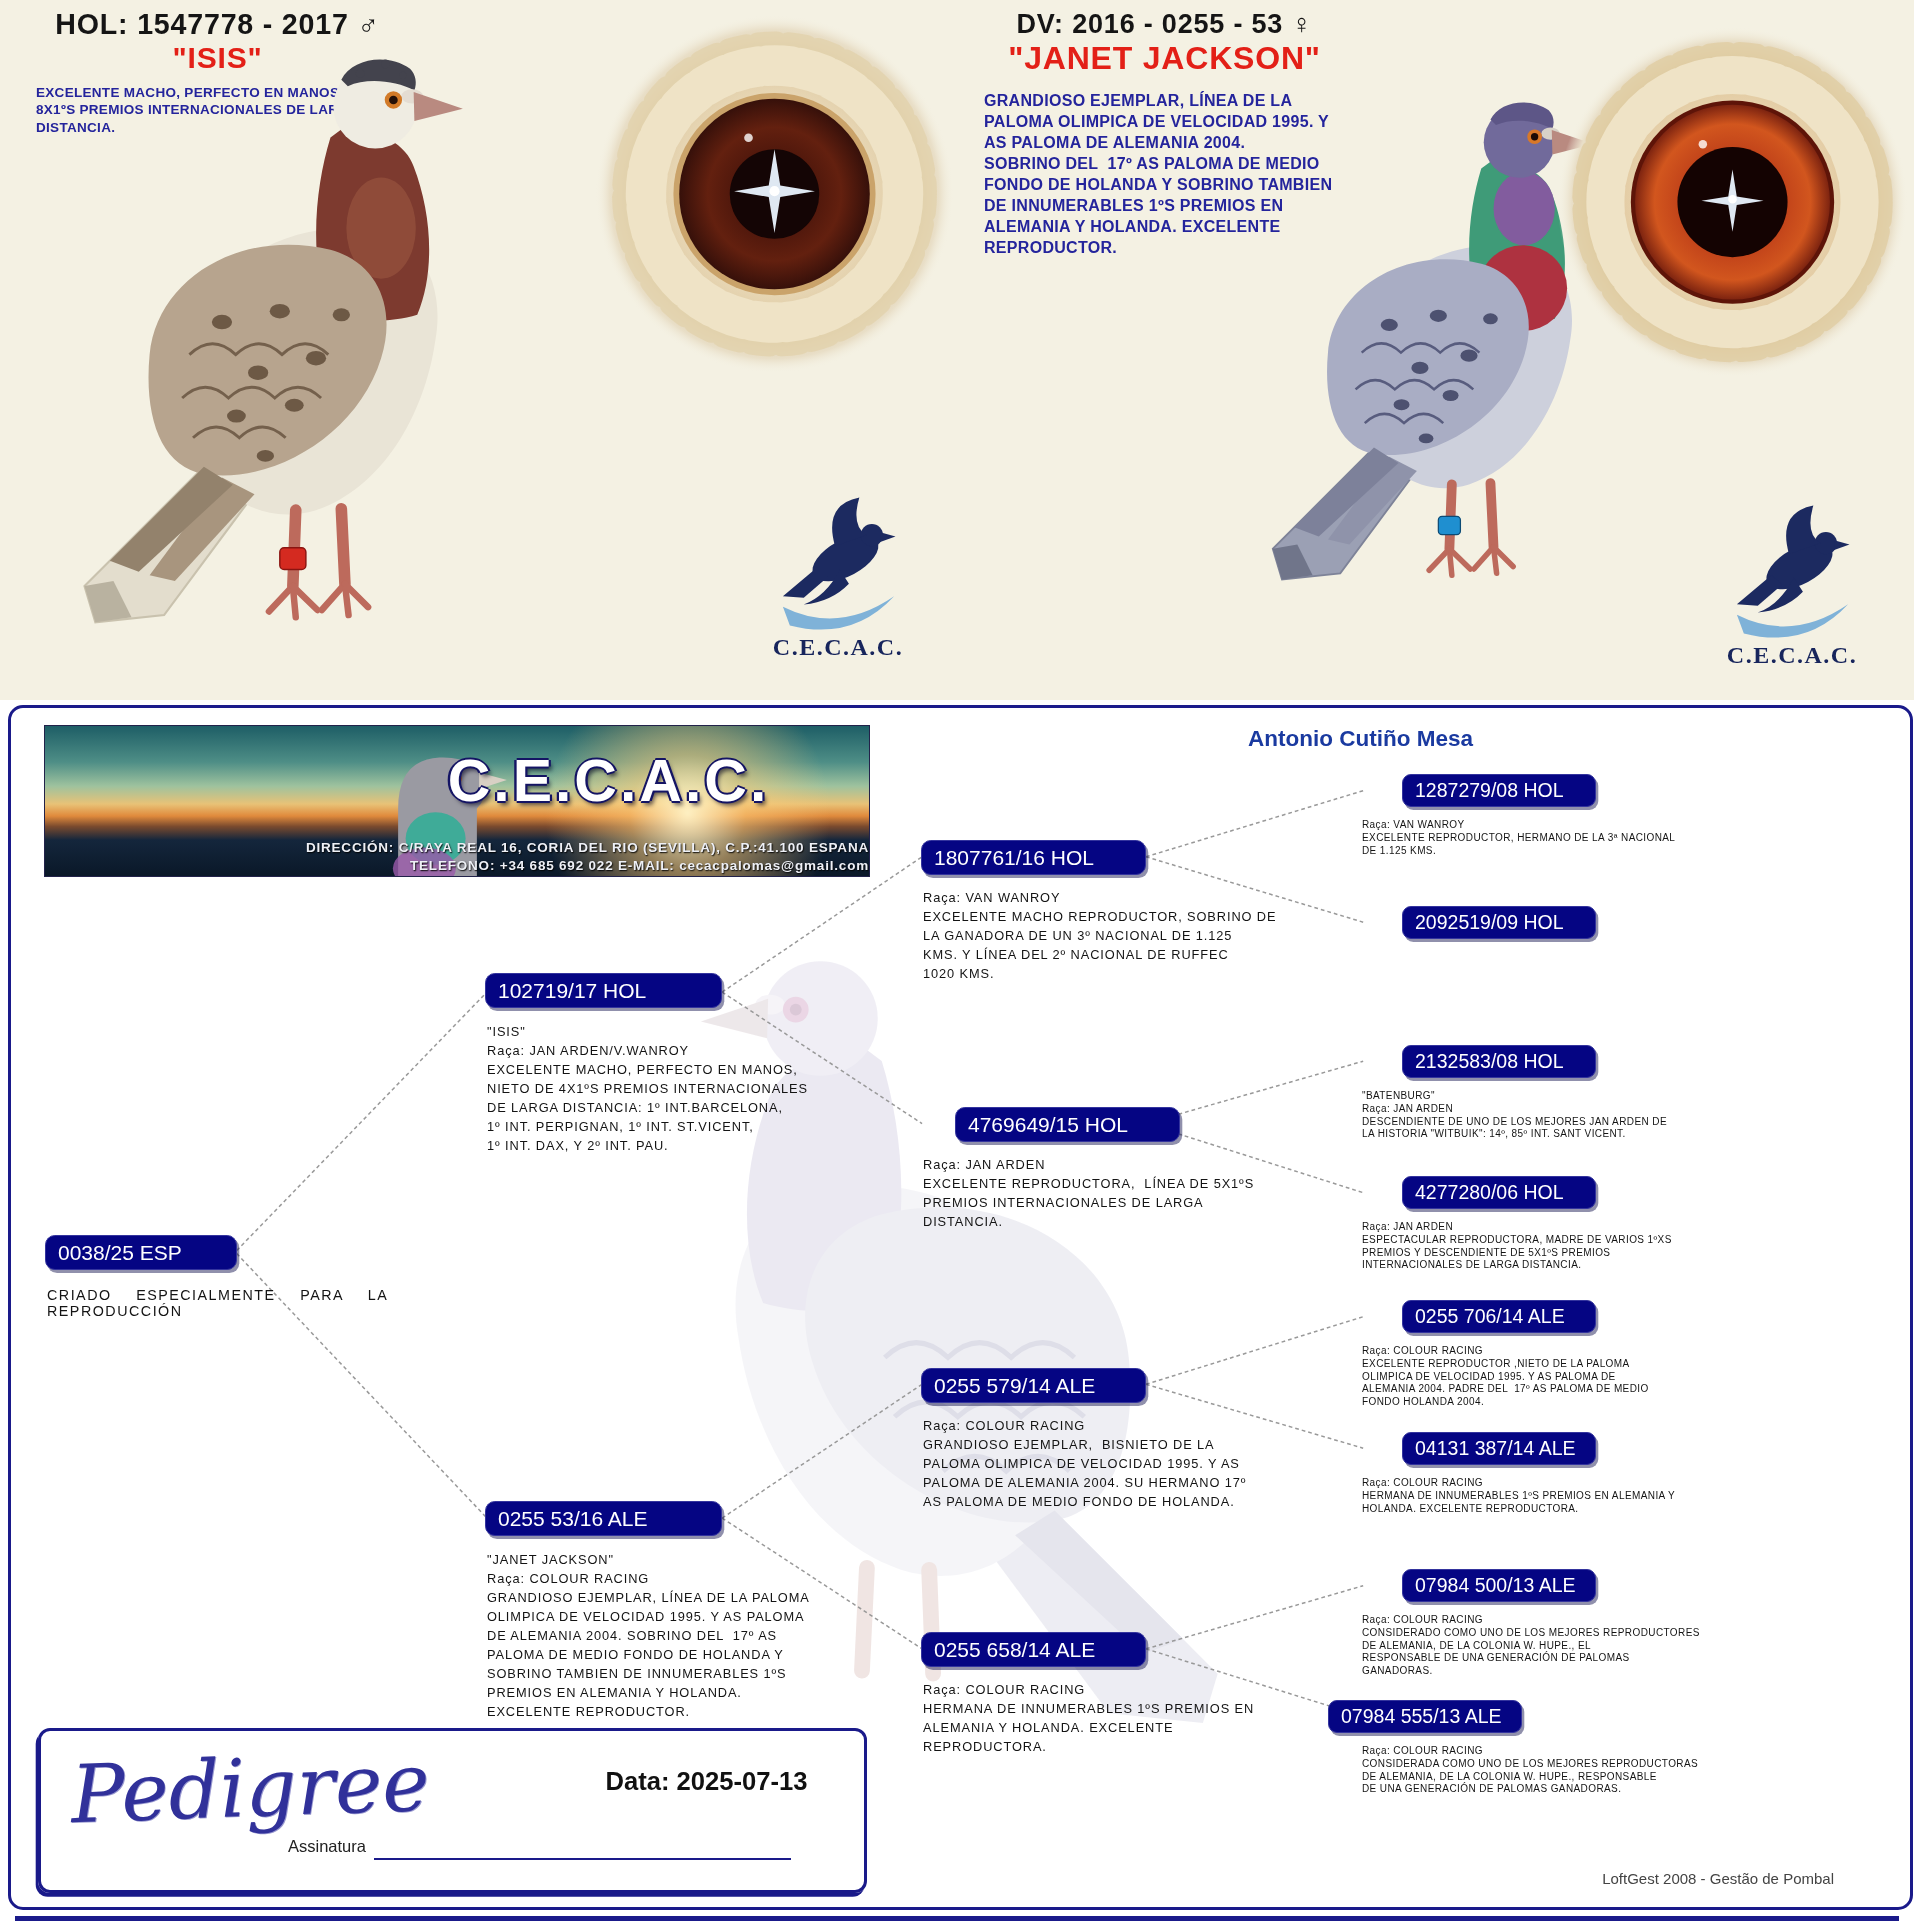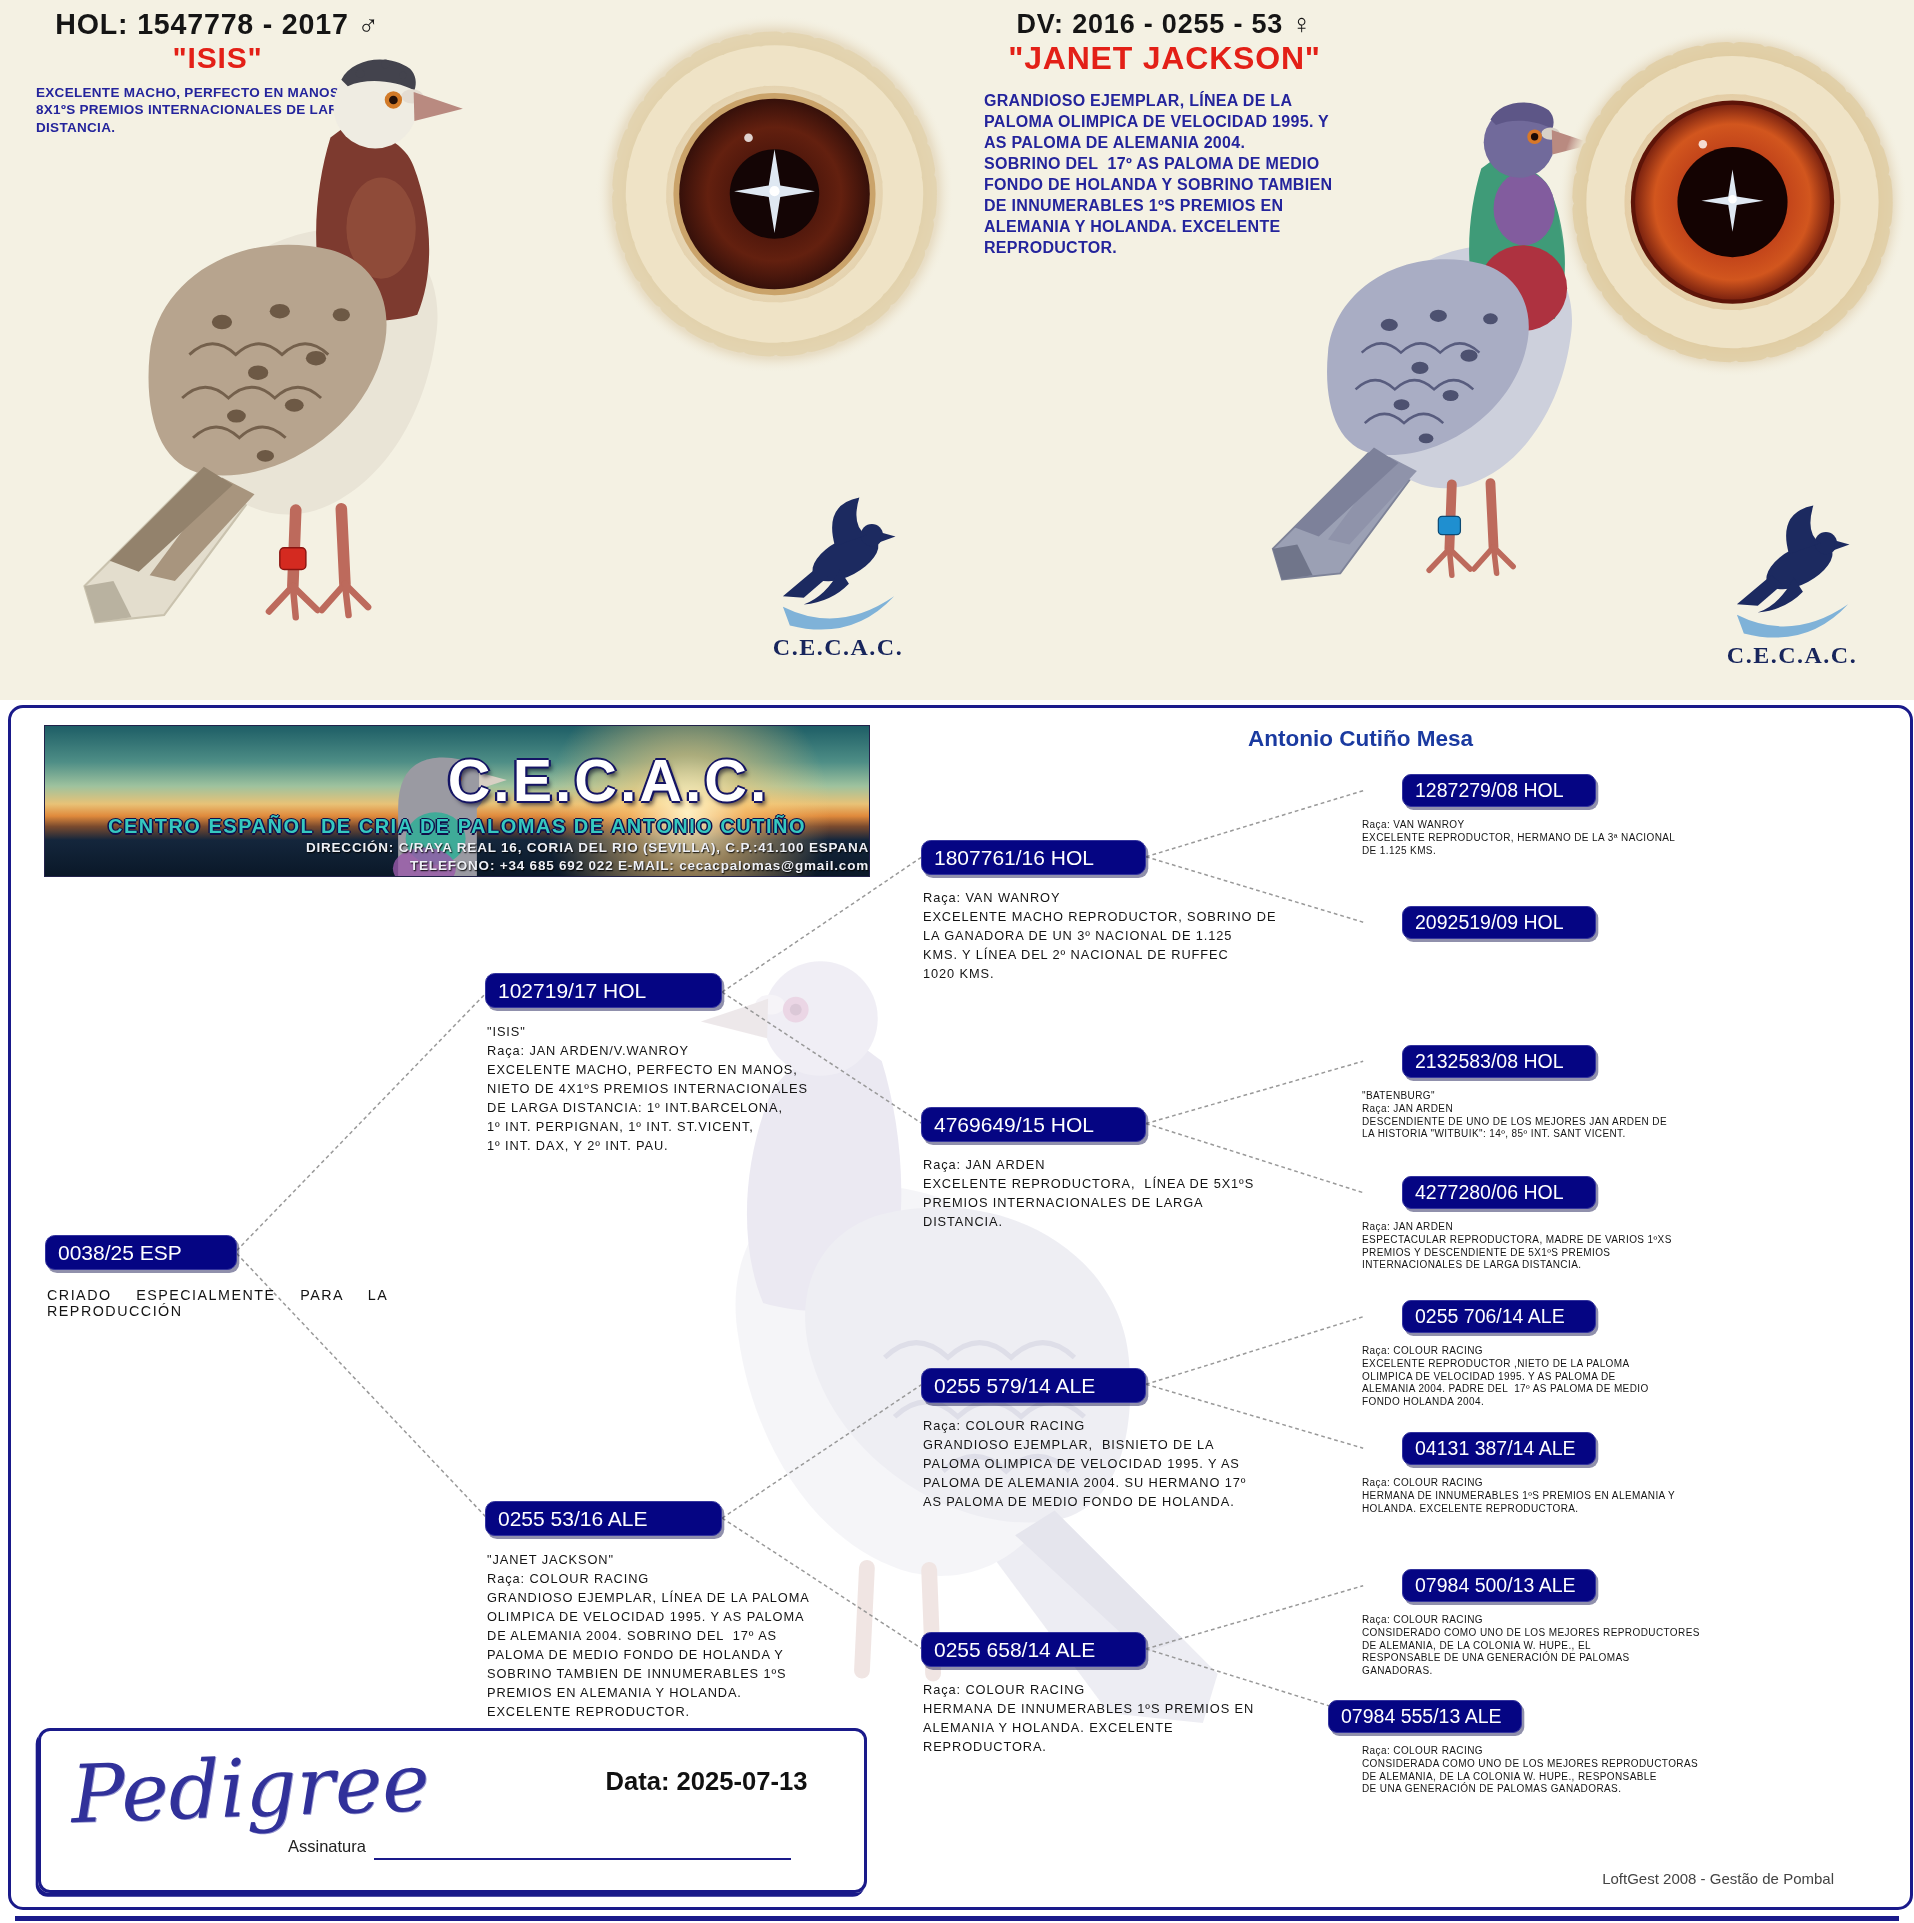--- a/index.html
+++ b/index.html
@@ -295,21 +295,20 @@
 
   <div class="banner">
     <svg class="abs" style="left:0;top:0;" width="824" height="150" viewBox="0 0 1097 200" aria-hidden="true">
       <path d="M470,200 L470,110 Q470,45 525,42 Q575,40 585,75 Q590,95 575,110 L575,200 Z" fill="#9a9aa2"></path>
       <polygon points="578,62 615,72 578,84" fill="#d8d0c4"></polygon>
       <circle cx="548" cy="70" r="7" fill="#d87020"></circle>
       <ellipse cx="520" cy="150" rx="40" ry="35" fill="#2fae96" opacity="0.85"></ellipse>
       <ellipse cx="505" cy="190" rx="42" ry="28" fill="#9a5aaa" opacity="0.8"></ellipse>
     </svg>
     <div class="banner-title">C.E.C.A.C.</div>
-    <div class="banner-sub">CENTRO ESPAÑOL DE CRIA DE PALOMAS DE ANTONIO CUTIÑO</div>
     <div class="banner-line" style="top:114px;">DIRECCIÓN: C/RAYA REAL 16, CORIA DEL RIO (SEVILLA), C.P.:41.100 ESPANA</div>
     <div class="banner-line" style="top:132px;">TELEFONO: +34 685 692 022    E-MAIL: cecacpalomas@gmail.com</div>
   </div>
 
   <div class="abs owner-name" style="left:1225px;top:726px;width:271px;z-index:3;">Antonio Cutiño Mesa</div>
 
   <svg class="connector-svg" aria-hidden="true" viewBox="0 0 2547 2560" width="1914" height="1924">
     <g stroke="#999999" stroke-width="2" stroke-dasharray="5 4">
       <line x1="315" y1="1664" x2="648" y2="1320"></line>
       <line x1="315" y1="1668" x2="648" y2="2020"></line>
@@ -351,21 +350,21 @@
 PREMIOS EN ALEMANIA Y HOLANDA.
 EXCELENTE REPRODUCTOR.</div>
 
   <div class="pill" style="left:921px;top:840px;width:225px;">1807761/16 HOL</div>
   <div class="node-desc nd-lg" style="left:923px;top:888px;width:391px;">Raça: VAN WANROY
 EXCELENTE MACHO REPRODUCTOR, SOBRINO DE
 LA GANADORA DE UN 3º NACIONAL DE 1.125
 KMS. Y LÍNEA DEL 2º NACIONAL DE RUFFEC
 1020 KMS.</div>
 
-  <div class="pill" style="left:921px;top:1107px;width:225px;">4769649/15 HOL</div>
+  <div class="pill" style="left:955px;top:1107px;width:225px;">4769649/15 HOL</div>
   <div class="node-desc nd-lg" style="left:923px;top:1155px;width:391px;">Raça: JAN ARDEN
 EXCELENTE REPRODUCTORA,  LÍNEA DE 5X1ºS
 PREMIOS INTERNACIONALES DE LARGA
 DISTANCIA.</div>
 
   <div class="pill" style="left:921px;top:1368px;width:225px;">0255 579/14 ALE</div>
   <div class="node-desc nd-lg" style="left:923px;top:1416px;width:391px;">Raça: COLOUR RACING
 GRANDIOSO EJEMPLAR,  BISNIETO DE LA
 PALOMA OLIMPICA DE VELOCIDAD 1995. Y AS
 PALOMA DE ALEMANIA 2004. SU HERMANO 17º

